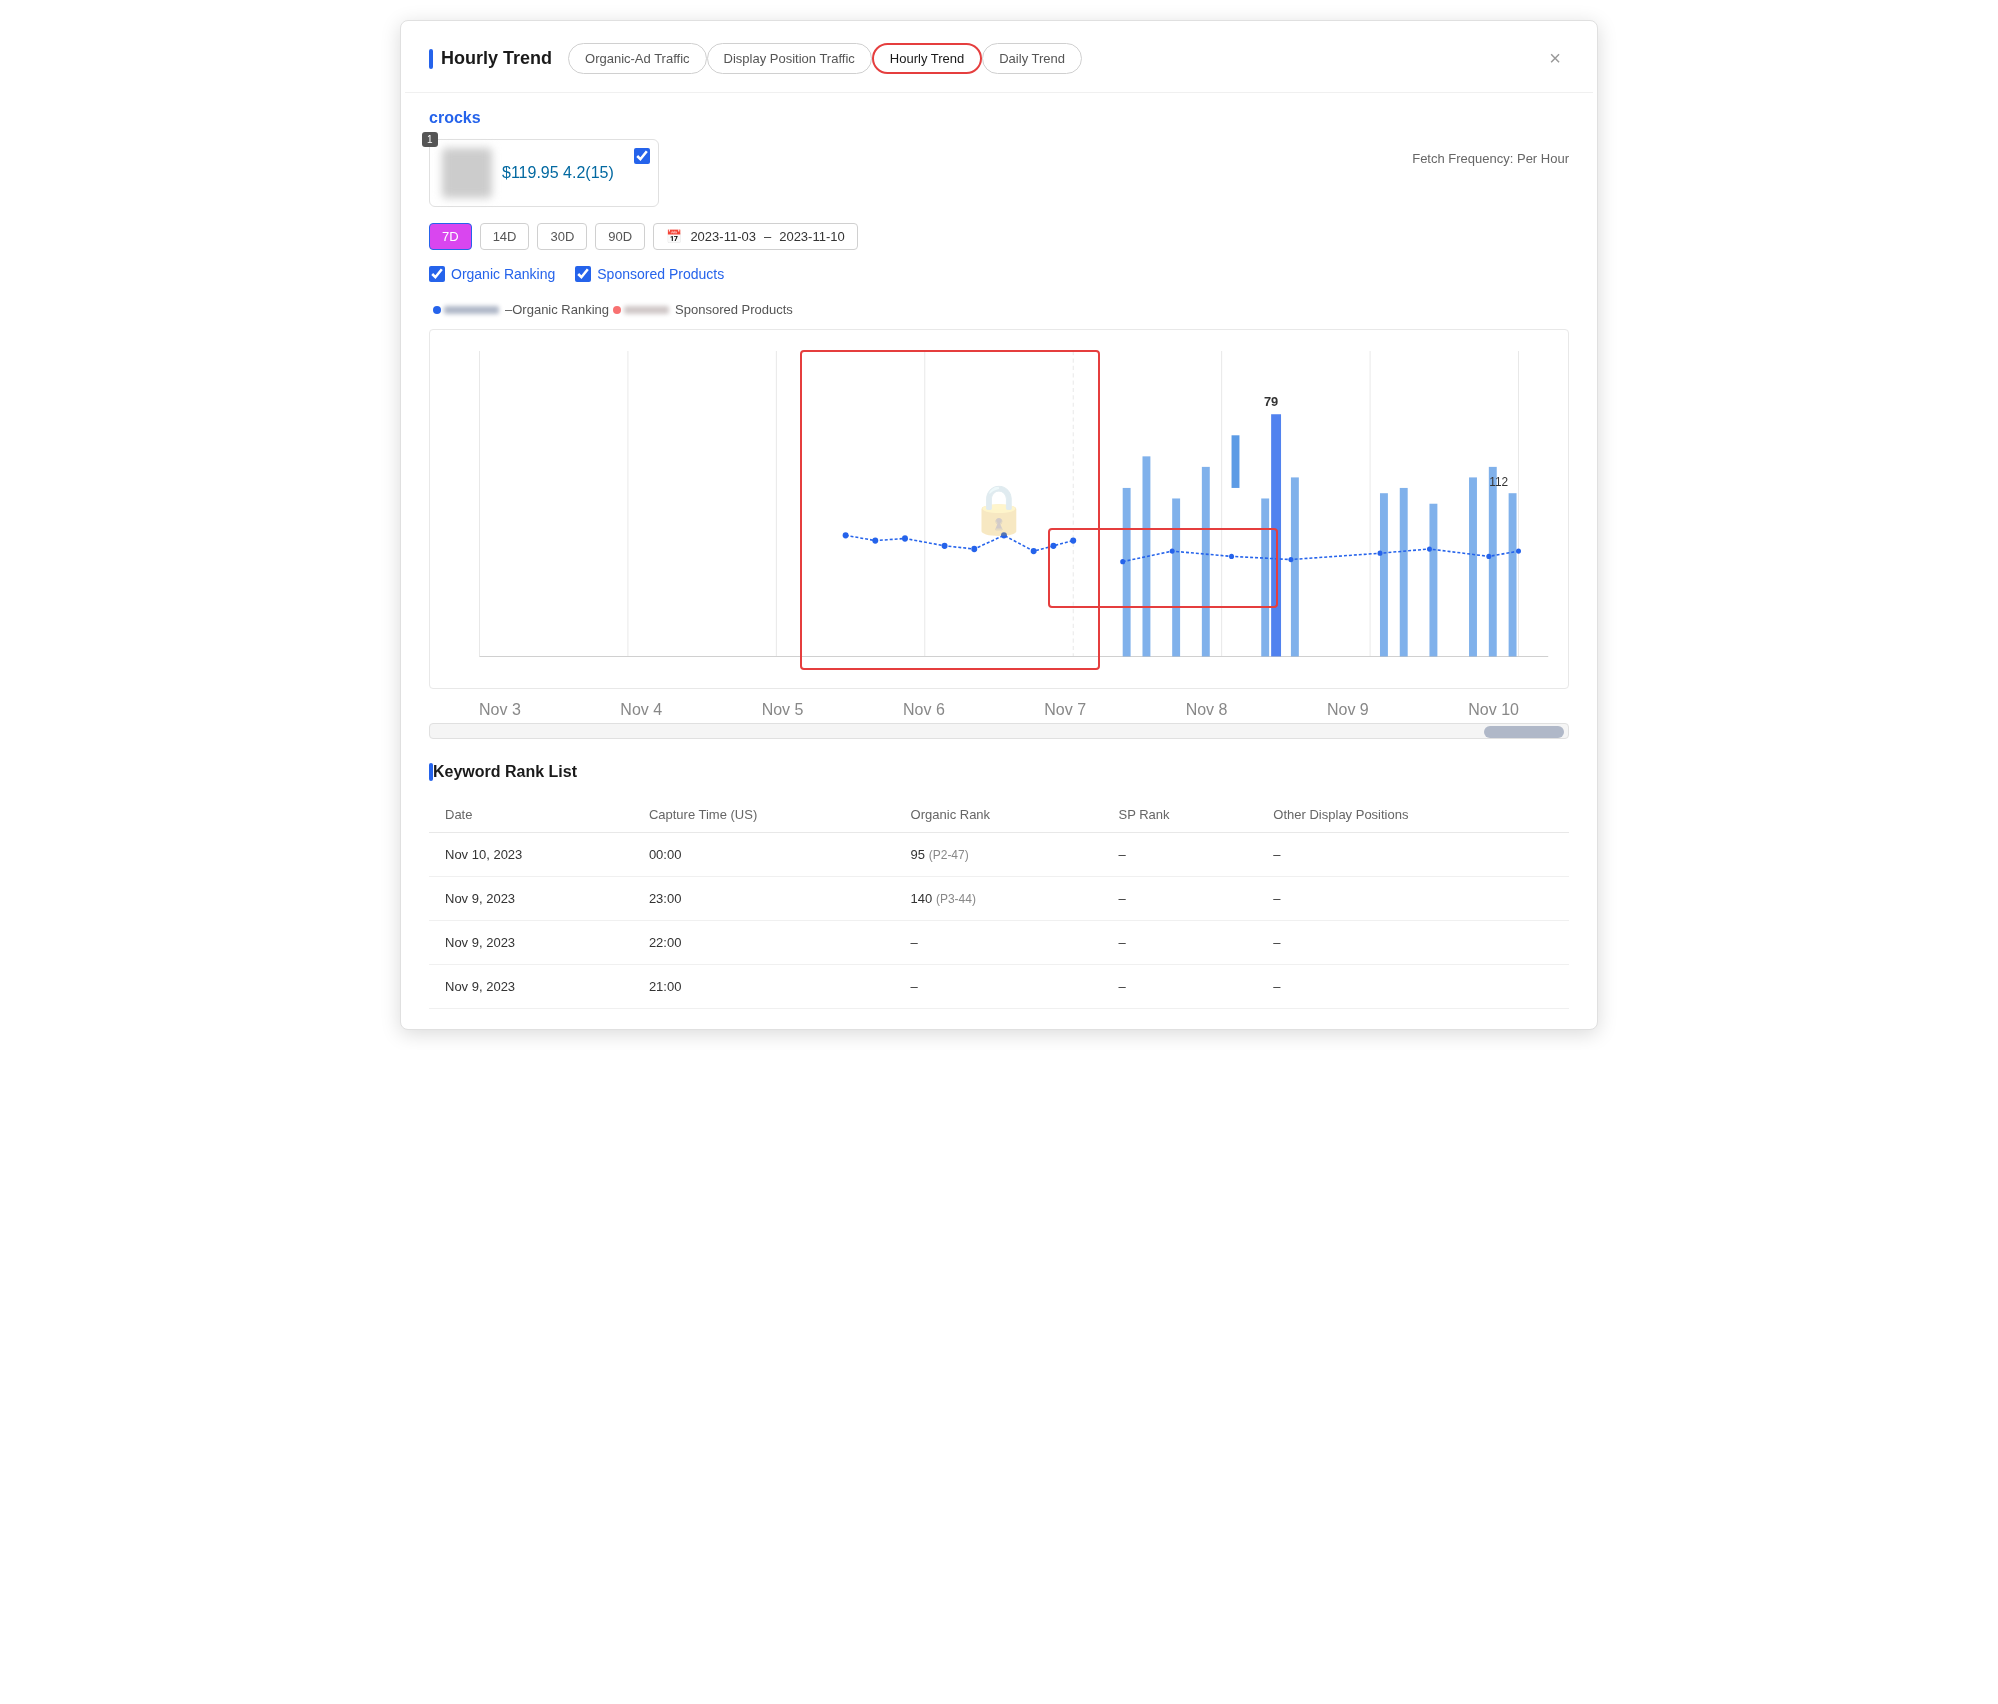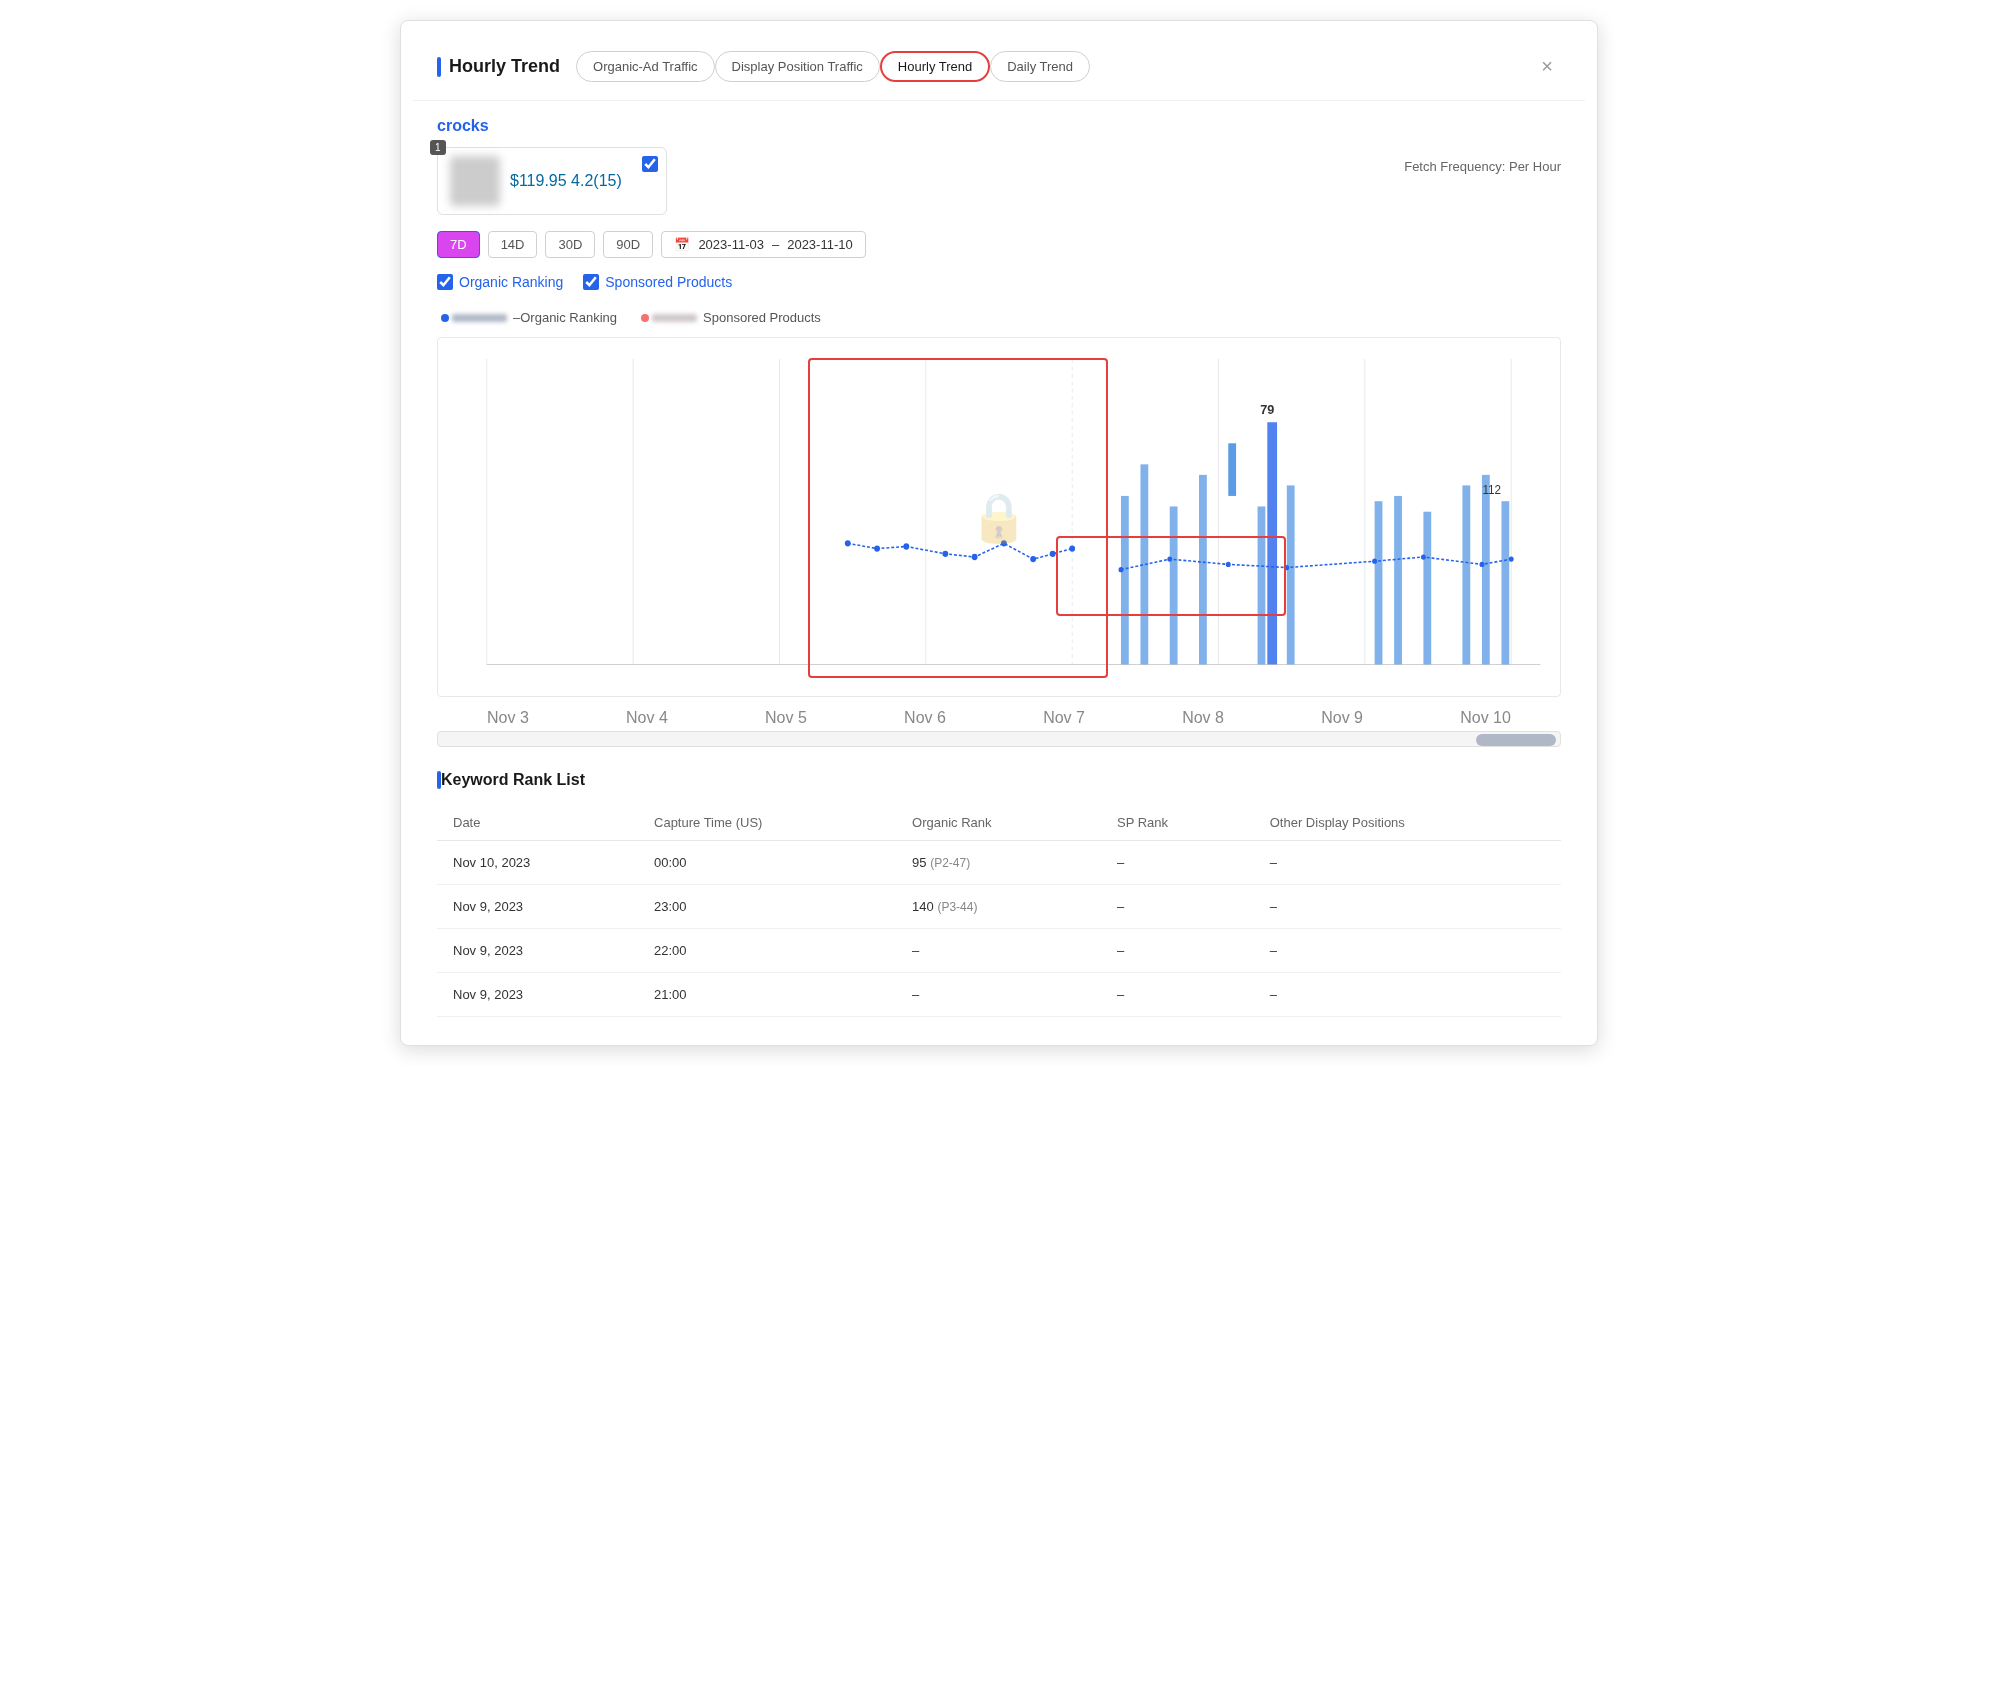--- a/index.html
+++ b/index.html
@@ -4,21 +4,21 @@
   <style>
     * { box-sizing: border-box; margin: 0; padding: 0; }
     body { font-family: -apple-system, BlinkMacSystemFont, 'Segoe UI', Arial, sans-serif; background: #fff; color: #333; font-size: 14px; }
 
     .modal-container {
       width: 1198px;
       min-height: 1000px;
       background: #fff;
       border: 1px solid #e0e0e0;
       border-radius: 8px;
-      padding: 12px;
+      padding: 4px;
       position: relative;
       margin: 20px auto;
       box-shadow: 0 4px 20px rgba(0,0,0,0.15);
     }
 
     .modal-header {
       display: flex;
       align-items: center;
       padding: 18px 24px;
       border-bottom: 1px solid #f0f0f0;
@@ -207,21 +207,21 @@
     .filter-checkbox {
       width: 16px;
       height: 16px;
       accent-color: #2563eb;
     }
 
     
     .chart-legend {
       display: flex;
       align-items: center;
-      gap: 24px;
+      gap: 4px;
       margin-bottom: 12px;
       padding: 0 4px;
     }
 
     .legend-item {
       display: flex;
       align-items: center;
       gap: 6px;
       font-size: 13px;
       color: #555;

